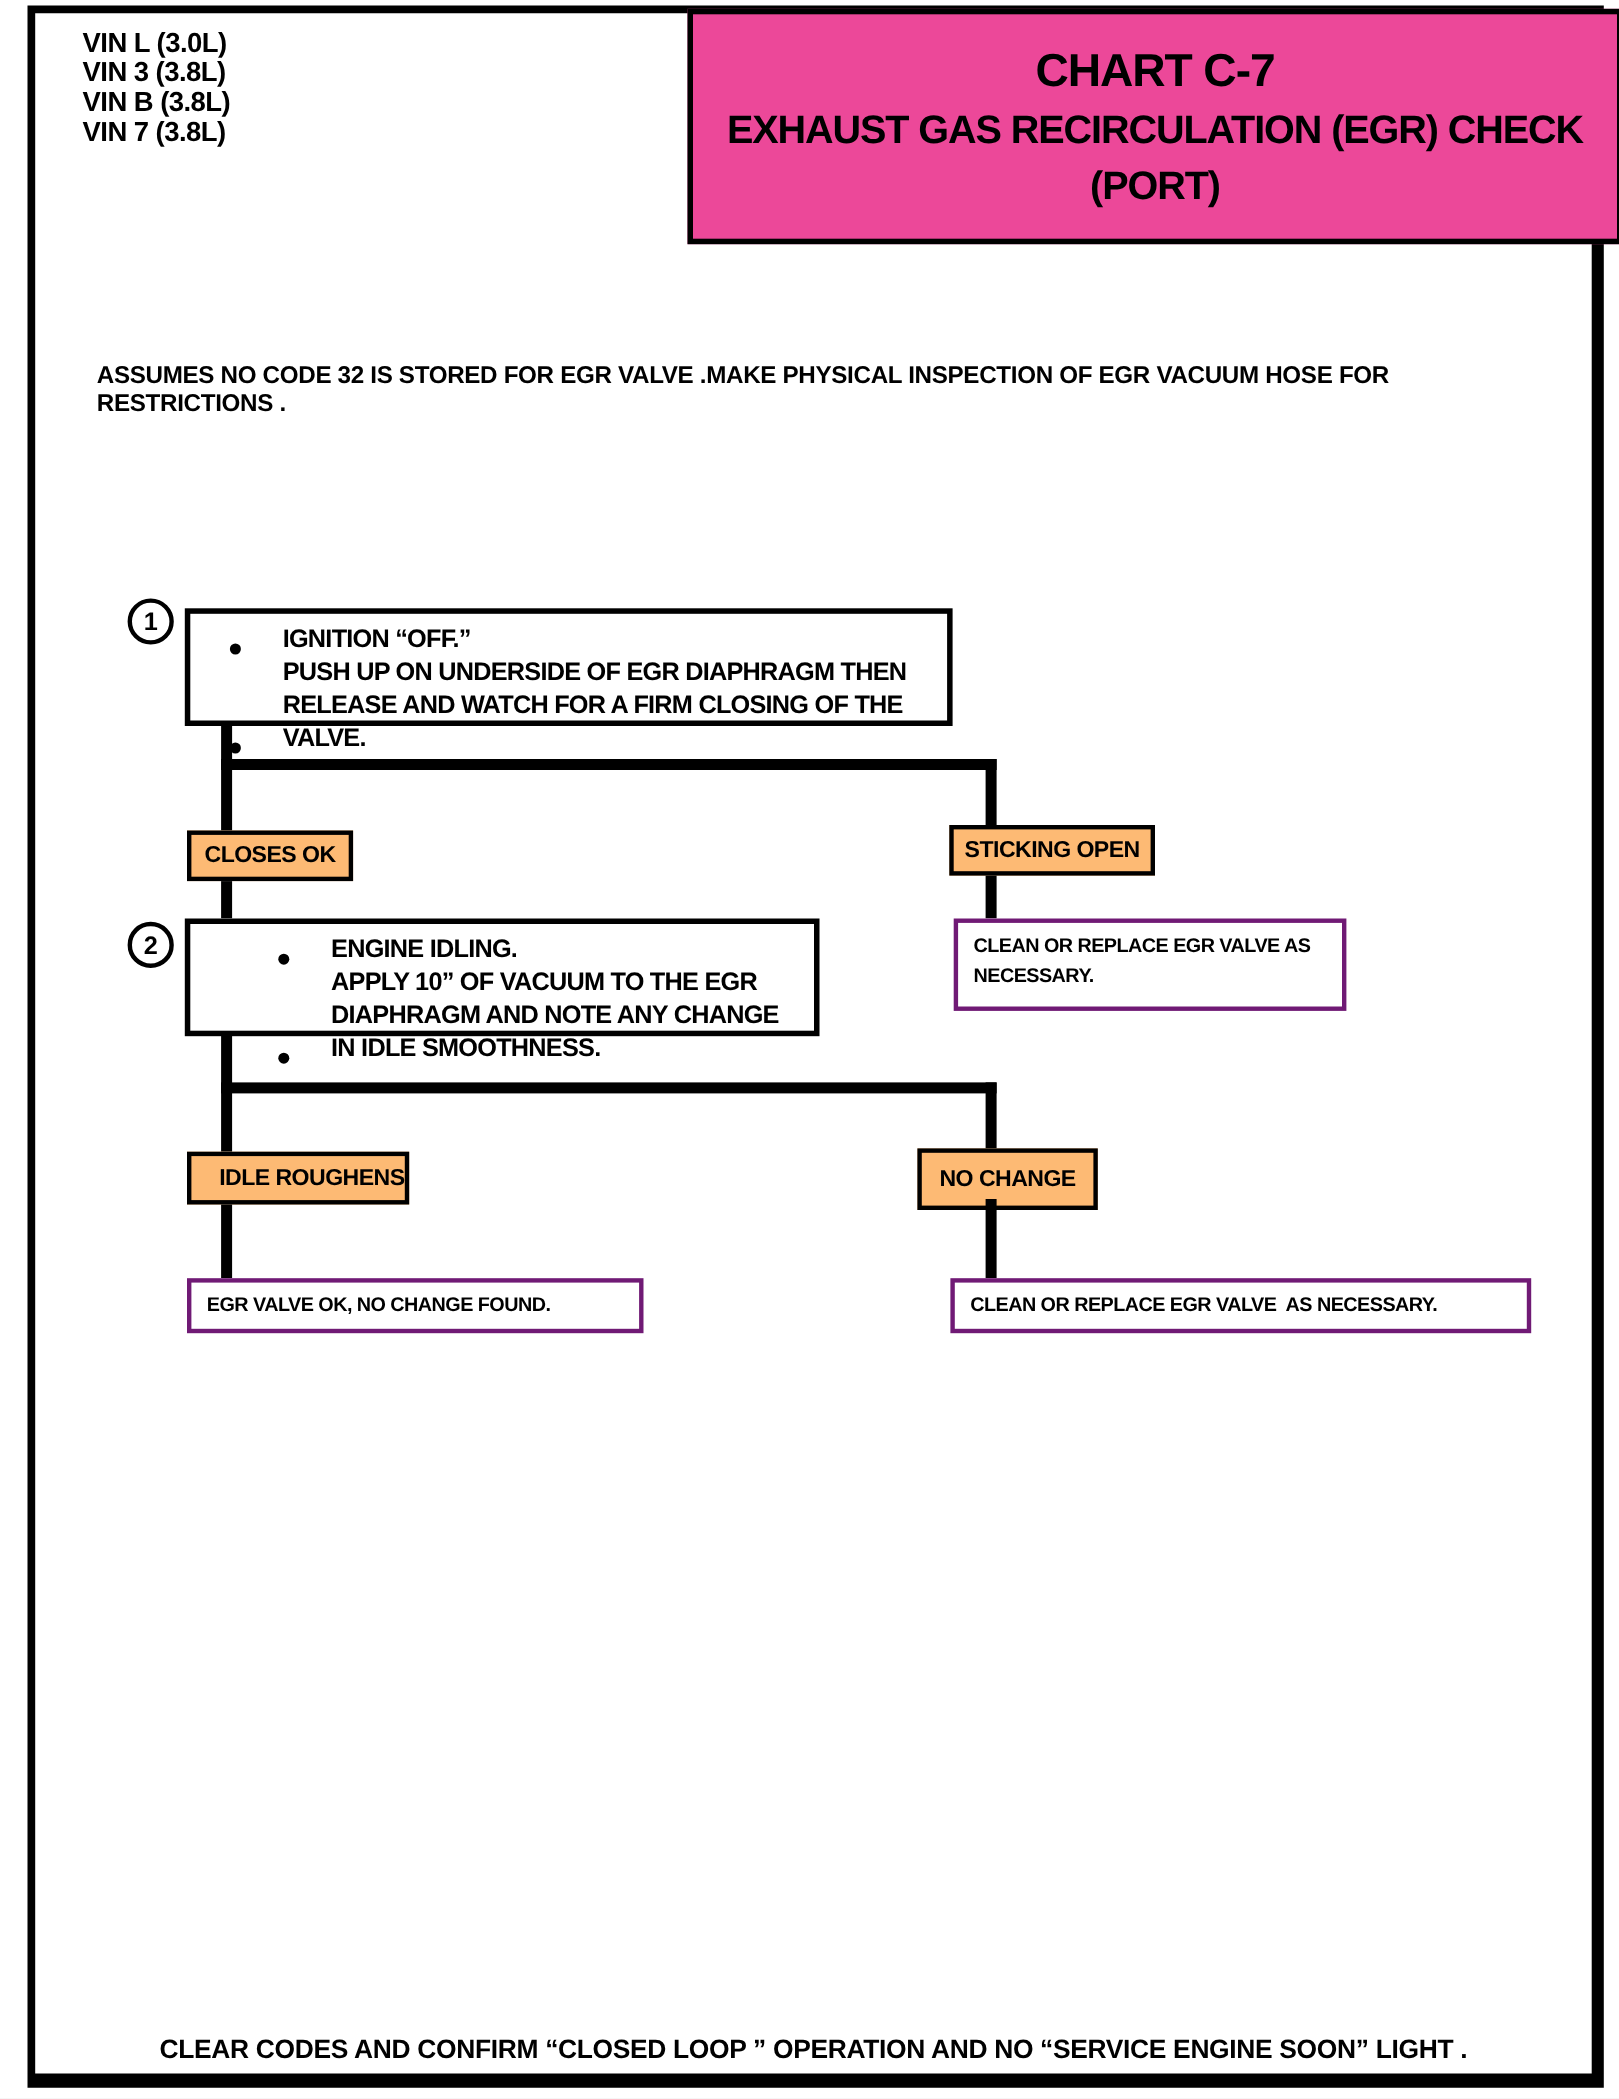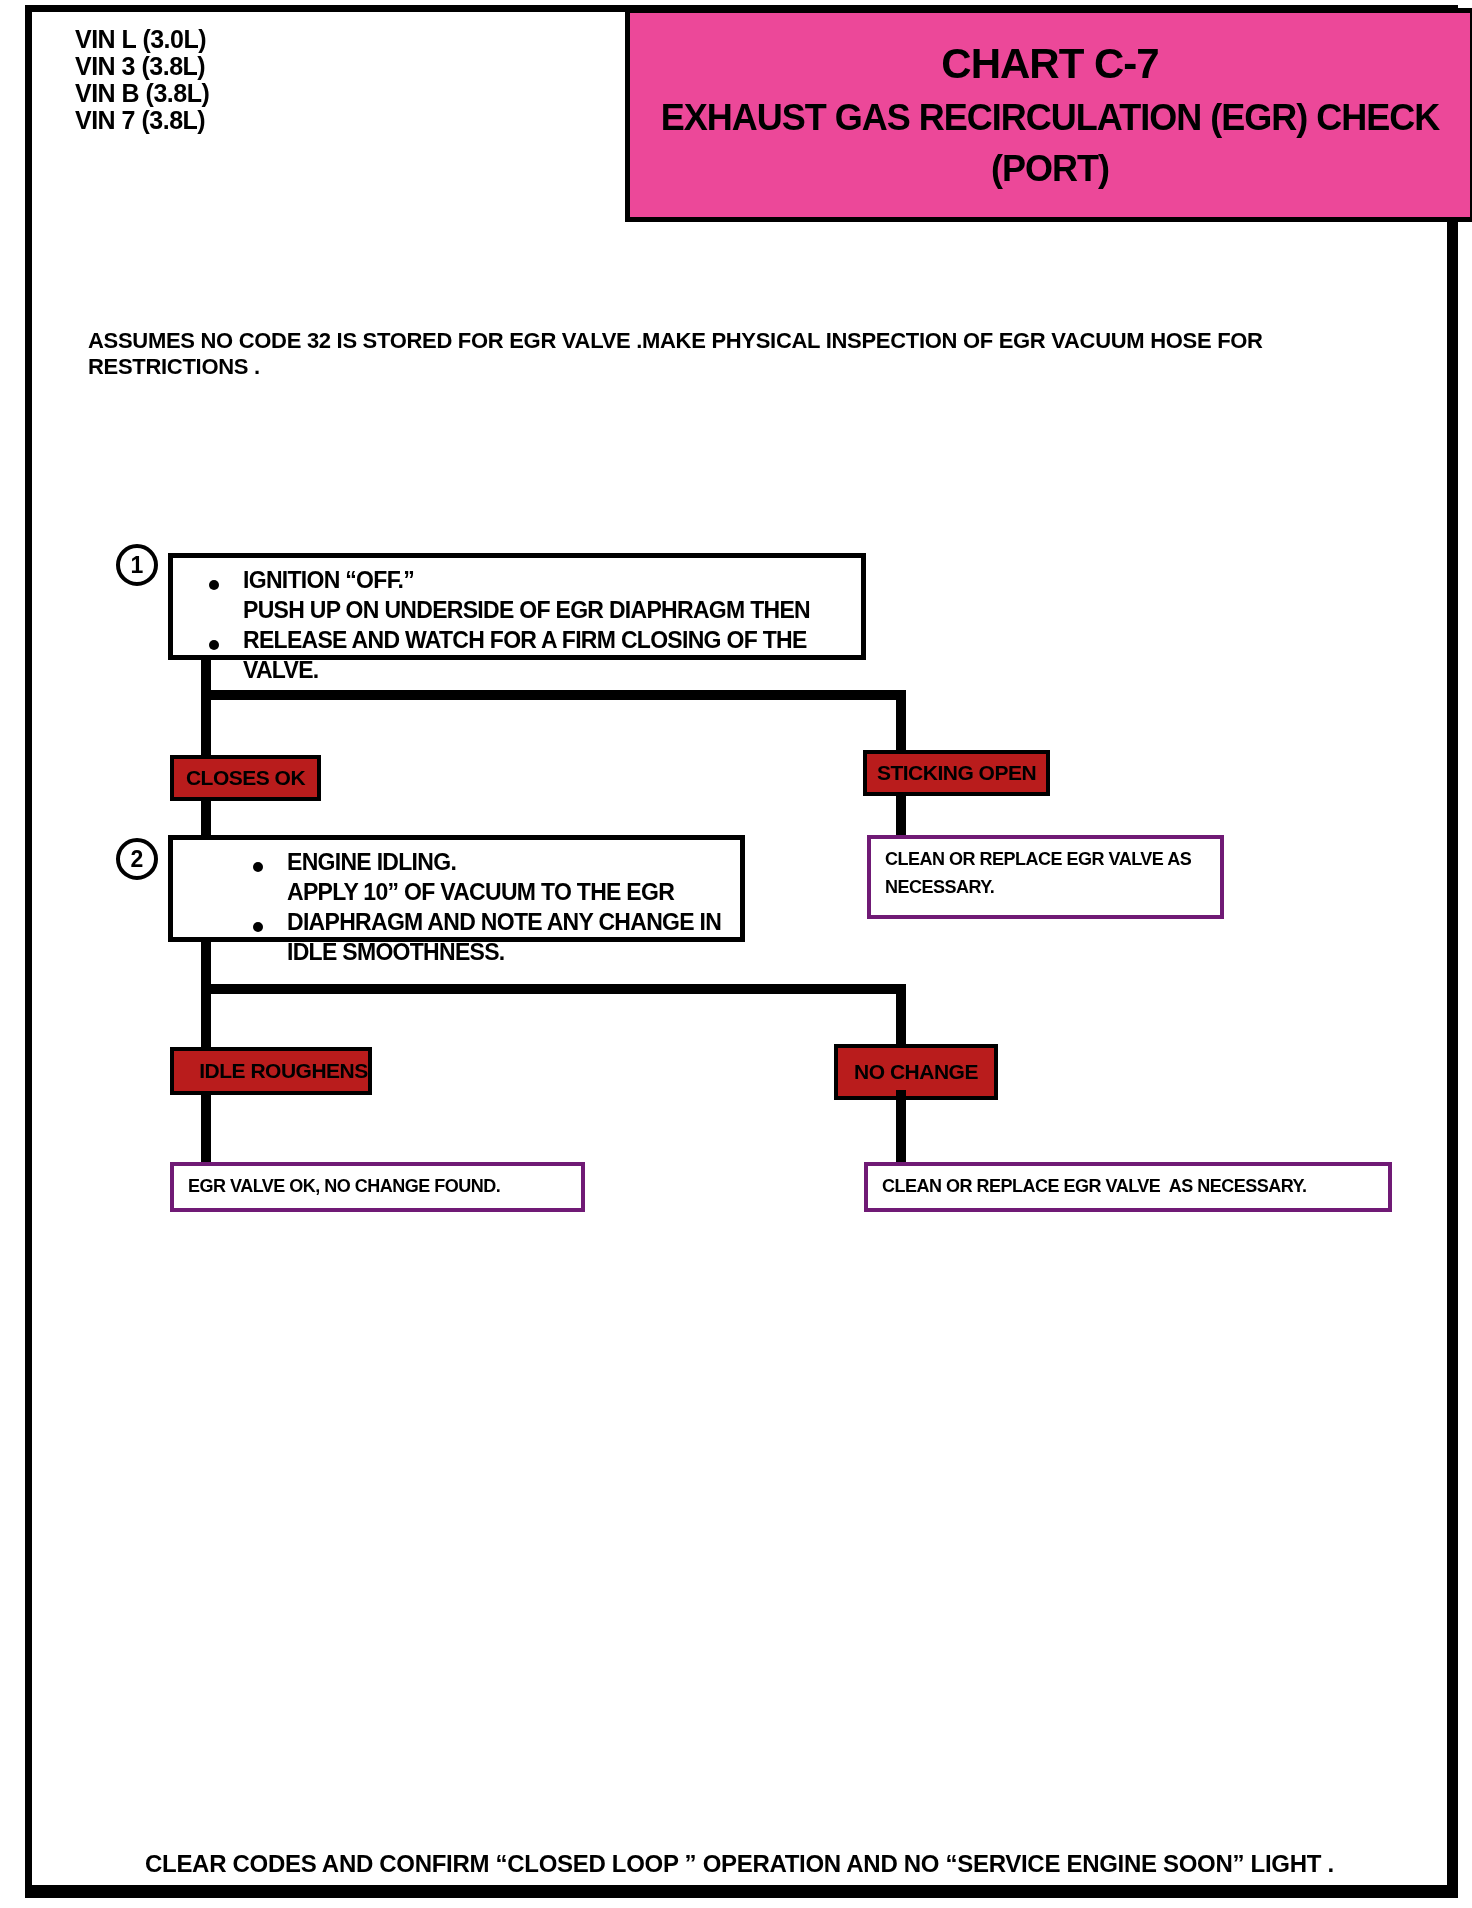--- a/index.html
+++ b/index.html
@@ -26,25 +26,25 @@
   .title-sub  { font-size:36px; letter-spacing:-1px; }
   .assume { position:absolute; left:88px; top:328px; width:1330px; font-size:22px; letter-spacing:-0.3px; white-space:pre-wrap; }
   .stepcircle {
     position:absolute; width:42px; height:42px; border:4px solid #000; border-radius:50%;
     display:flex; align-items:center; justify-content:center; font-size:23px; background:#fff;
   }
   .procbox {
     position:absolute; background:#fff; border:5px solid #000;
     padding:7px 10px 6px 0; font-size:23px; line-height:30px; letter-spacing:-0.7px;
   }
-  .bullet-row { display:flex; align-items:center; }
+  .bullet-row { display:flex; align-items:flex-end;gap:14px; }
   .dot { flex:0 0 auto; width:10px; height:10px; border-radius:50%; background:#000; margin:10px 24px 0 36px; }
   .bullet-text { flex:1 1 auto; white-space:normal; }
   .label-box {
-    position:absolute; background:#b91c1c; border:4px solid #000;
+    position:absolute; background:#fdba74; border:4px solid #000;
     display:flex; align-items:center; justify-content:center;
     font-size:21px; letter-spacing:-0.5px; text-align:center;
   }
   .action-box {
     position:absolute; background:#fff; border:4px solid #701a75;
     display:flex; align-items:flex-start;
     font-size:18px; line-height:28px; letter-spacing:-0.5px;
     padding:6px 10px 6px 14px; white-space:pre-wrap;
   }
   .line { position:absolute; background:#000; }

